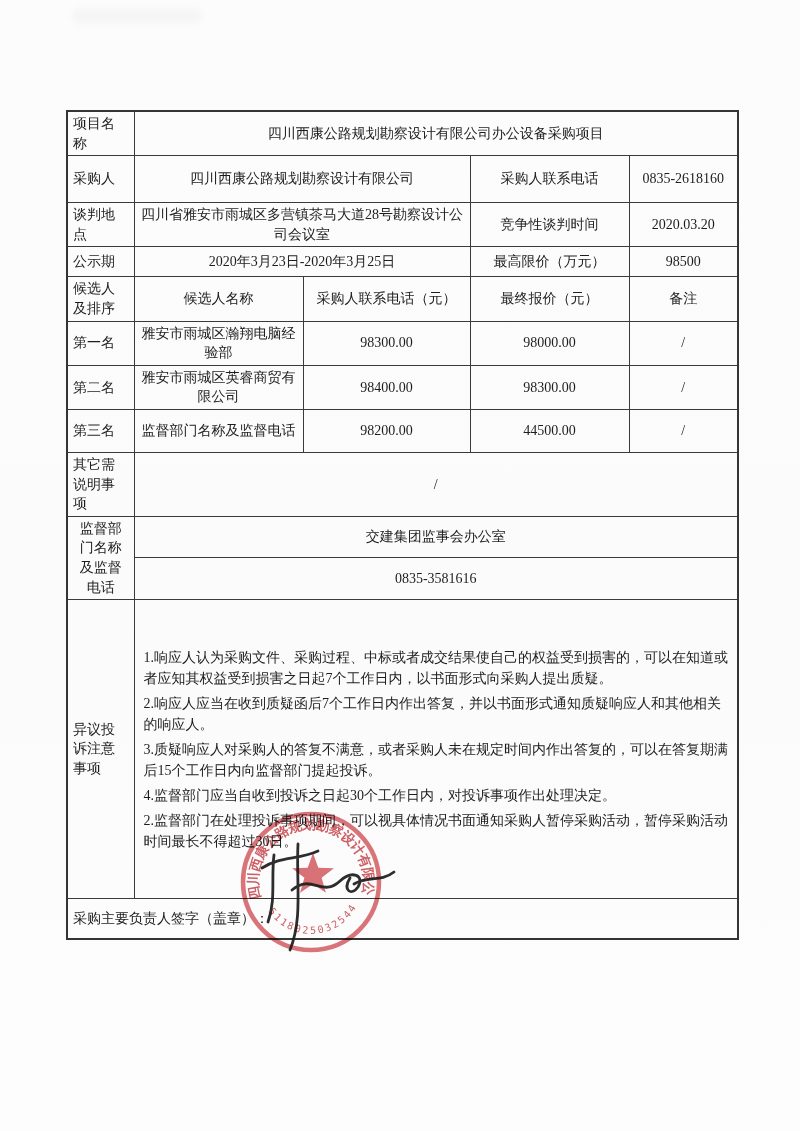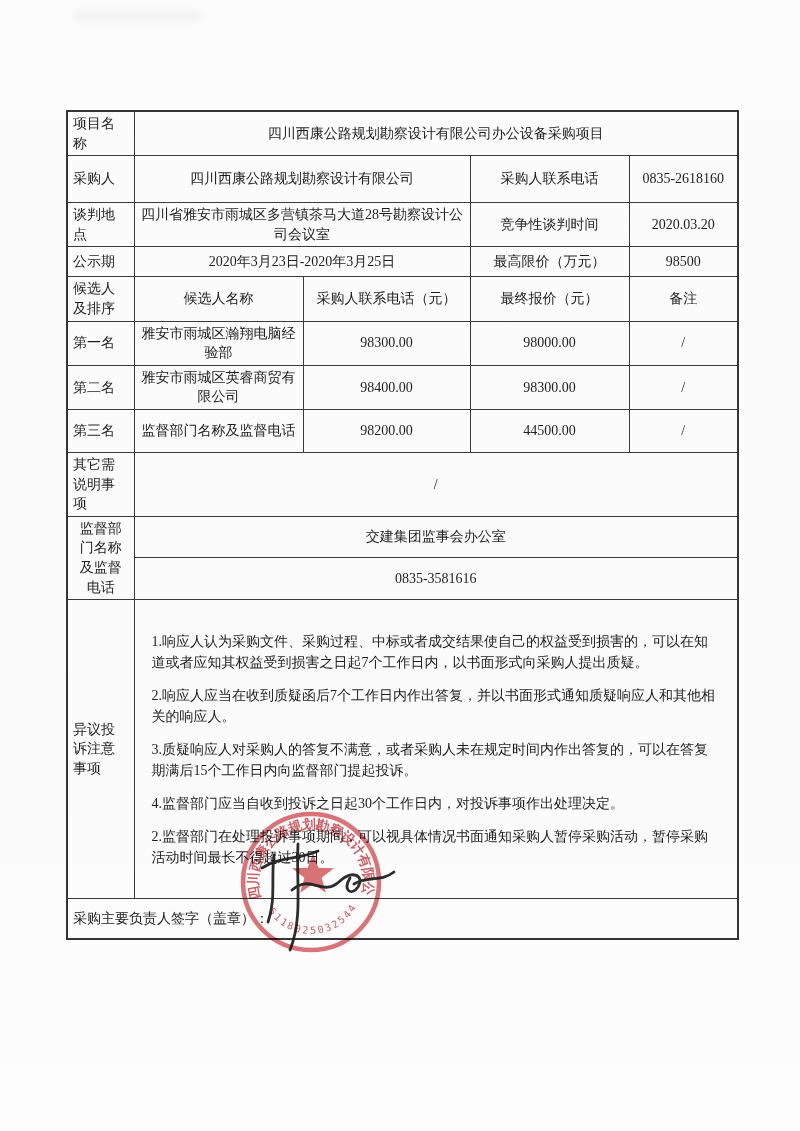--- a/index.html
+++ b/index.html
@@ -31,21 +31,21 @@
   }
   td.lab{text-align:left;}
   td.ctr{text-align:center;}
   td.lft{text-align:center;}
   td.sup-lab{text-align:center;padding:2px 3px;}
   tr.r1{height:41px;} tr.r2{height:47px;} tr.r3{height:44px;} tr.r4{height:30px;}
   tr.r5{height:35px;margin-top:37px;} tr.r6{height:43px;} tr.r7{height:37px;} tr.r8{height:43px;}
   tr.r9{height:41px;} tr.r10{height:40px;} tr.r11{height:41px;}
   tr.r12{height:299px;} tr.r13{height:40px;}
   td.objection-cell{padding:8px 10px;vertical-align:middle;}
-  .objection-text p{margin:12px;line-height:21px;text-align:left;}
+  .objection-text p{margin:4px;line-height:21px;text-align:left;}
   td.sign-cell{padding:2px 6px;font-size:14px;}
   
   .seal{position:absolute;left:216px;top:787px;width:190px;height:190px;mix-blend-mode:multiply;opacity:0.88;}
   .signature{position:absolute;left:240px;top:828px;width:180px;height:130px;}
 </style>
 </head>
 <body>
 
 <div class="page">
   <div class="smudge"></div>

